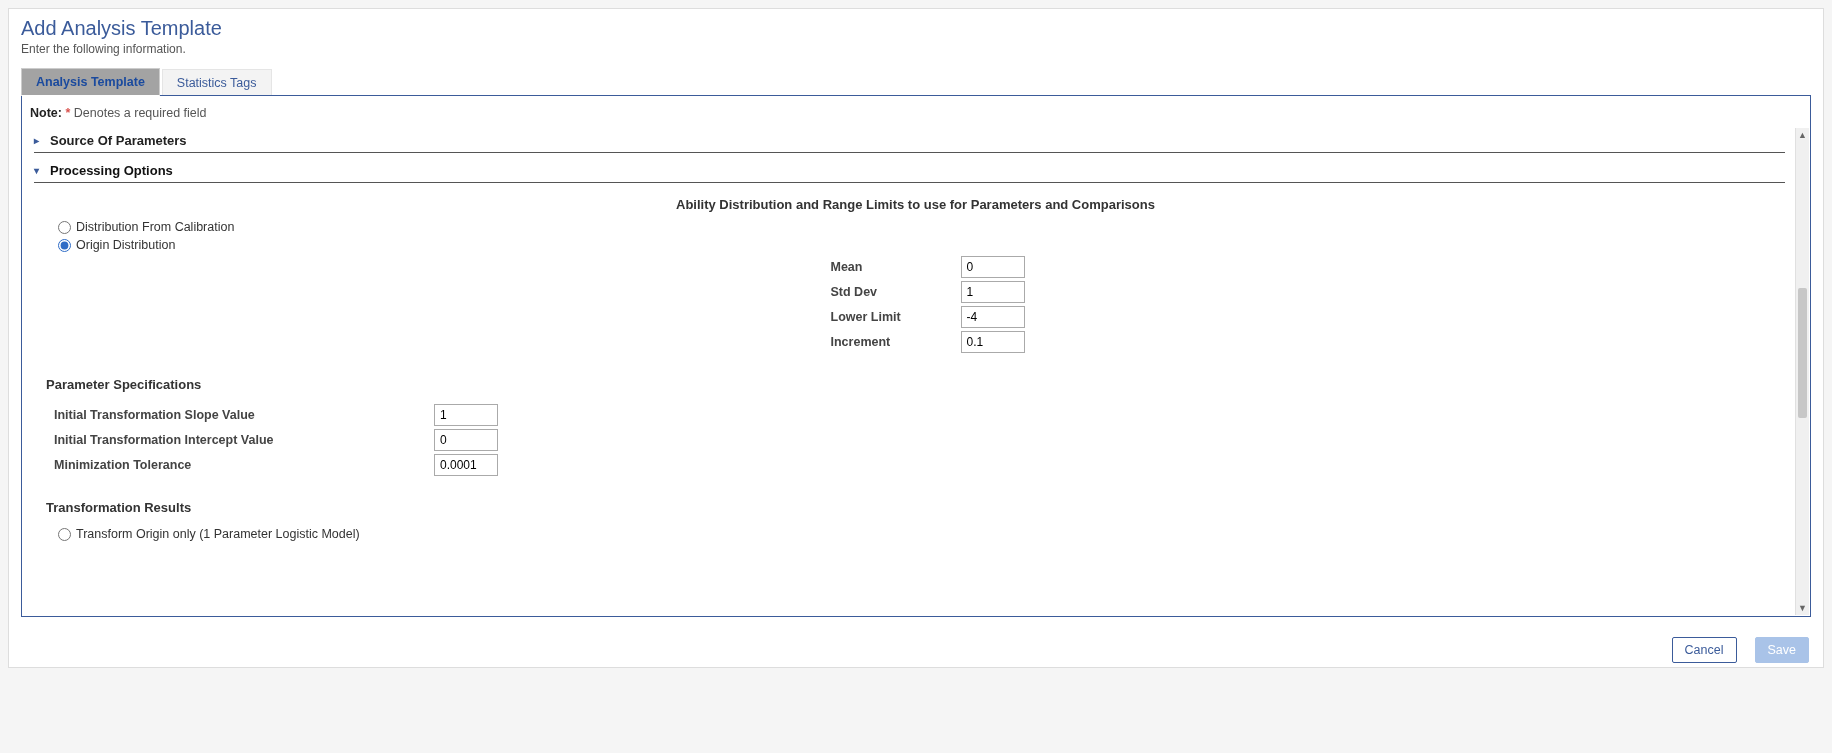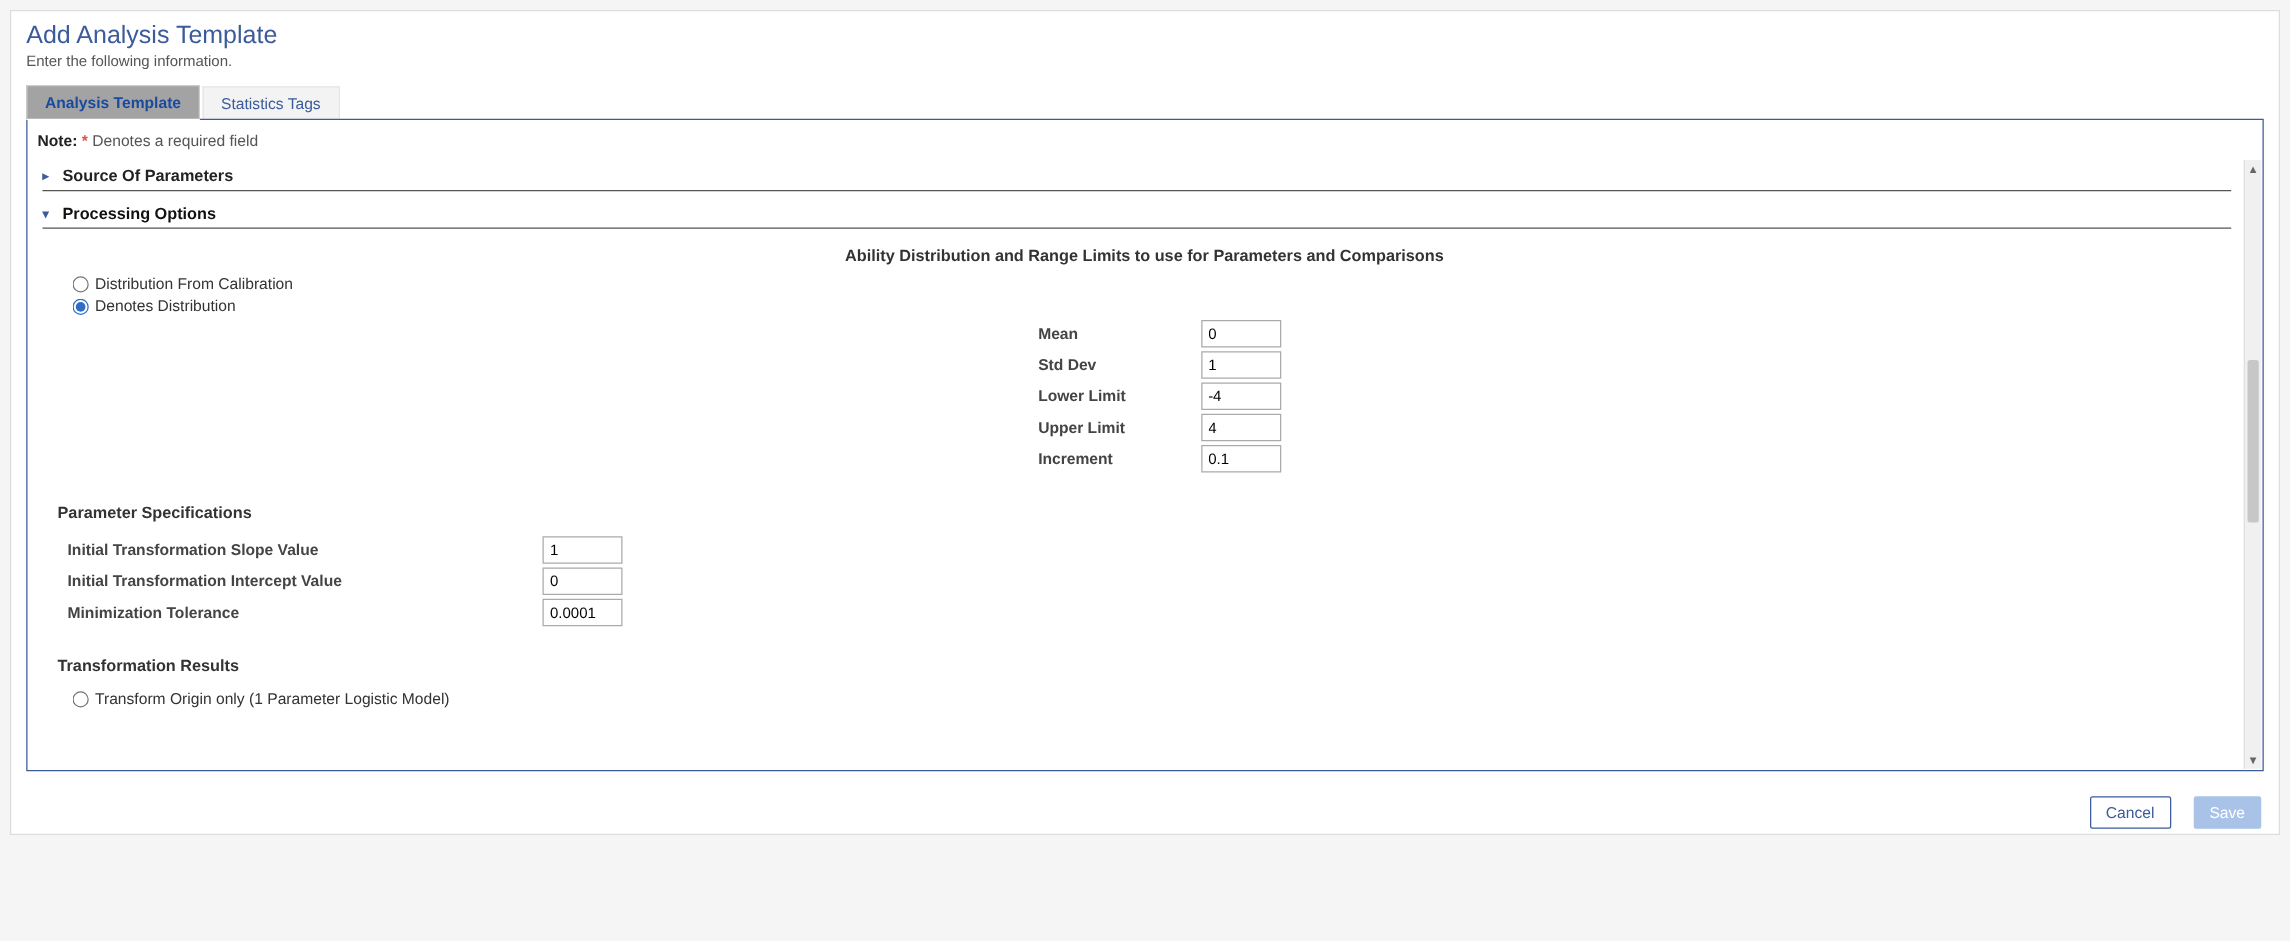--- a/index.html
+++ b/index.html
@@ -267,38 +267,34 @@
         </div>
 
         <div class="group-heading">Ability Distribution and Range Limits to use for Parameters and Comparisons</div>
 
         <label class="radio-row">
           <input type="radio" name="dist" style="">
           <span>Distribution From Calibration</span>
         </label>
         <label class="radio-row">
           <input type="radio" name="dist" checked="" style="">
-          <span>Denotes Distribution</span>
+          <span>Origin Distribution</span>
         </label>
 
         <div class="field-row">
           <div class="label">Mean</div>
           <input type="text" value="0" style="">
         </div>
         <div class="field-row">
           <div class="label">Std Dev</div>
           <input type="text" value="1" style="">
         </div>
         <div class="field-row">
           <div class="label">Lower Limit</div>
           <input type="text" value="-4" style="">
-        </div>
-        <div class="field-row">
-          <div class="label">Upper Limit</div>
-          <input type="text" value="4" style="">
         </div>
         <div class="field-row">
           <div class="label">Increment</div>
           <input type="text" value="0.1" style="">
         </div>
 
         <div class="subheading">Parameter Specifications</div>
 
         <div class="spec-row">
           <div class="label">Initial Transformation Slope Value</div>

